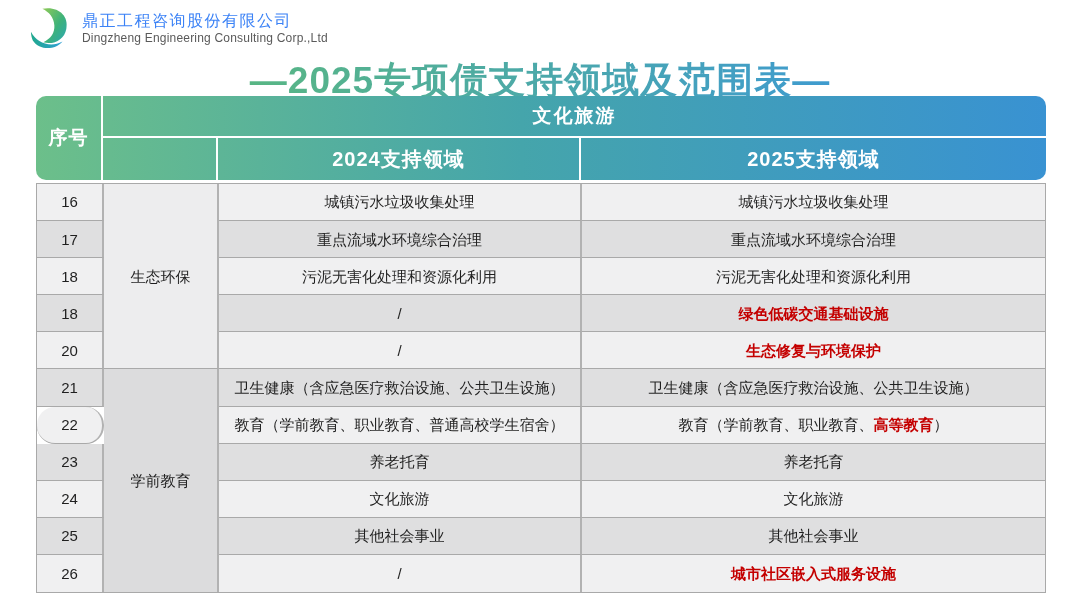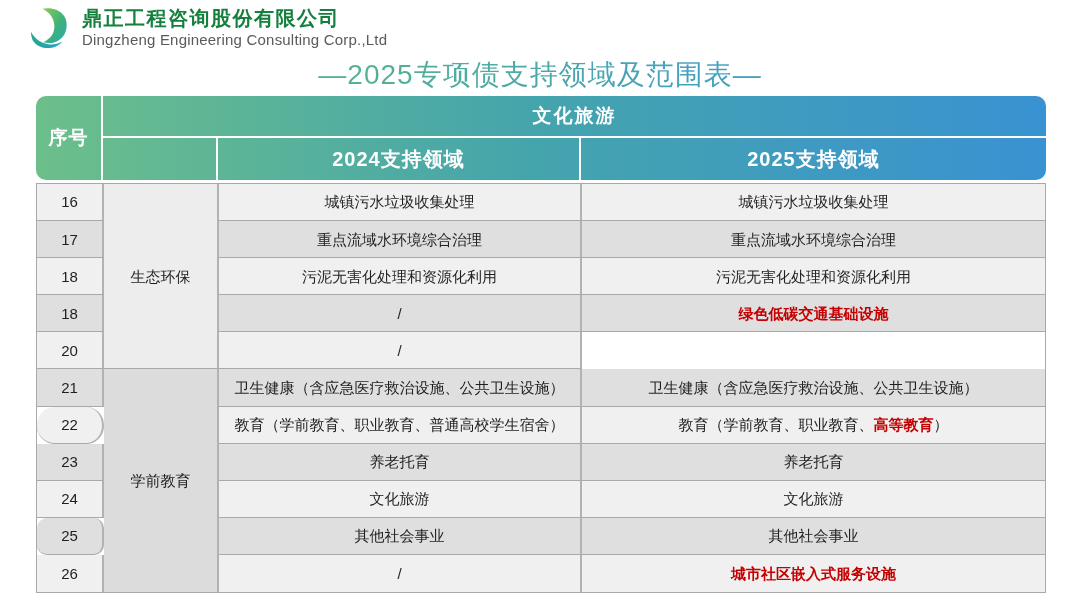--- a/index.html
+++ b/index.html
@@ -12,28 +12,28 @@
     overflow: hidden;
   }
 
   
   .logo-wrap {
     position: absolute; left: 28px; top: 6px;
     display: flex; align-items: center; gap: 8px;
   }
   .logo-mark { width: 46px; height: 44px; }
   .logo-text { display: flex; flex-direction: column; line-height: 1.25; }
-  .logo-cn { font-size: 20px; font-weight: bold; color: #15803d; letter-spacing: 1.5px; }
-  .logo-en { font-size: 15px; color: #5a5a5a; letter-spacing: 0.2px; }
+  .logo-cn { font-size: 16px; font-weight: normal; color: #3b82f6; letter-spacing: 1.5px; }
+  .logo-en { font-size: 12px; color: #5a5a5a; letter-spacing: 0.2px; }
 
   
   .page-title {
     position: absolute; left: 0; top: 56px; width: 100%;
     text-align: center;
-    font-size: 28px; font-weight: normal; letter-spacing: 1px;
+    font-size: 37px; font-weight: bold; letter-spacing: 1px;
     background: linear-gradient(90deg, var(--title-g1,#5cba79) 15%, var(--title-g2,#3b97da) 85%);
     -webkit-background-clip: text; background-clip: text;
     color: transparent;
   }
 
   
   .table-wrap { position: absolute; left: 36px; top: 96px; width: 1010px; }
 
   .table-header {
     display: grid;
@@ -140,20 +140,23 @@
       <div class="cell row-dark" style="grid-area: 4 / 3;">
         <span>/</span>
       </div>
       <div class="cell row-dark col4" style="grid-area: 4 / 4;">
         <span class="red">绿色低碳交通基础设施</span>
       </div>
       <div class="cell num-cell row-light" style="grid-area: 5 / 1;">20</div>
       <div class="cell row-light" style="grid-area: 5 / 3;">
         <span>/</span>
       </div>
+      <div class="cell row-light col4" style="grid-area: 5 / 4;">
+        <span class="red">生态修复与环境保护</span>
+      </div>
       <div class="cell cat-1 lastrow" style="grid-area: 6 / 2 / span 6;">学前教育</div>
       <div class="cell num-cell row-dark" style="grid-area: 6 / 1;">21</div>
       <div class="cell row-dark" style="grid-area: 6 / 3;">
         <span>卫生健康（含应急医疗救治设施、公共卫生设施）</span>
       </div>
       <div class="cell row-dark col4" style="grid-area: 6 / 4;">
         <span>卫生健康（含应急医疗救治设施、公共卫生设施）</span>
       </div>
       <div class="cell num-cell row-light" style="grid-area: 7 / 1; border-radius: 18px;">22</div>
       <div class="cell row-light" style="grid-area: 7 / 3;">
@@ -171,21 +174,21 @@
       <div class="cell row-dark col4" style="grid-area: 8 / 4;">
         <span>养老托育</span>
       </div>
       <div class="cell num-cell row-light" style="grid-area: 9 / 1;">24</div>
       <div class="cell row-light" style="grid-area: 9 / 3;">
         <span>文化旅游</span>
       </div>
       <div class="cell row-light col4" style="grid-area: 9 / 4;">
         <span>文化旅游</span>
       </div>
-      <div class="cell num-cell row-dark" style="grid-area: 10 / 1; border-radius: 10px;">25</div>
+      <div class="cell num-cell row-dark" style="grid-area: 10 / 1;">25</div>
       <div class="cell row-dark" style="grid-area: 10 / 3;">
         <span>其他社会事业</span>
       </div>
       <div class="cell row-dark col4" style="grid-area: 10 / 4;">
         <span>其他社会事业</span>
       </div>
       <div class="cell num-cell row-light lastrow" style="grid-area: 11 / 1;">26</div>
       <div class="cell row-light lastrow" style="grid-area: 11 / 3;">
         <span>/</span>
       </div>

